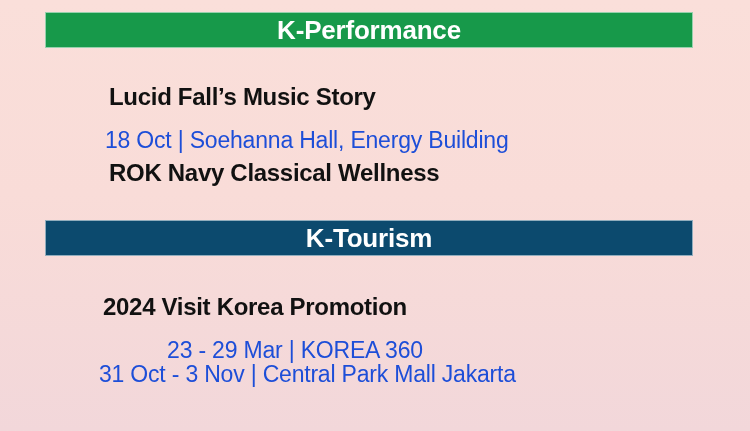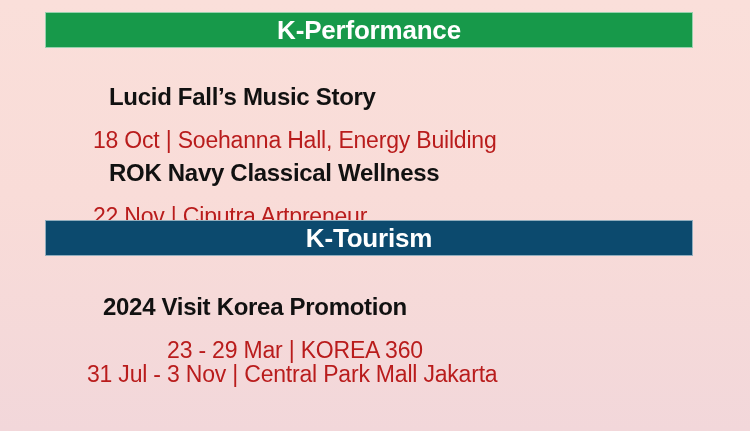--- a/index.html
+++ b/index.html
@@ -60,25 +60,25 @@
     font-weight: bold;
     color: #111111;
     line-height: 1.12;
     letter-spacing: -0.3px;
     white-space: nowrap;
     margin: 16px;
   }
   .event-detail {
     font-size: 23px;
     font-weight: normal;
-    color: #b91c1c;
+    color: #1d4ed8;
     line-height: 1.2;
     letter-spacing: -0.2px;
     white-space: nowrap;
-    margin: 2px 0 0 0;
+    margin: 2px 0 0 12px;
   }
 
   .event-1 { top: 68px; }
   .event-2 { top: 144px; }
   .event-3 { top: 278px; left: 87px; text-align: right; }
   .event-4 { top: 359px; left: 87px; }
 </style>
 </head>
 <body>
 
@@ -88,29 +88,28 @@
     <span class="banner-label">K-Performance</span>
   </div>
 
   <div class="event event-1">
     <p class="event-title">Lucid Fall’s Music Story</p>
     <p class="event-detail">18 Oct | Soehanna Hall, Energy Building</p>
   </div>
 
   <div class="event event-2">
     <p class="event-title">ROK Navy Classical Wellness</p>
-    <p class="event-detail">22 Nov | Ciputra Artpreneur</p>
   </div>
 
   <div class="banner banner-tourism">
     <span class="banner-label">K-Tourism</span>
   </div>
 
   <div class="event event-3">
     <p class="event-title">2024 Visit Korea Promotion</p>
     <p class="event-detail">23 - 29 Mar | KOREA 360</p>
   </div>
 
   <div class="event event-4">
-    <p class="event-detail">31 Jul - 3 Nov | Central Park Mall Jakarta</p>
+    <p class="event-detail">31 Oct - 3 Nov | Central Park Mall Jakarta</p>
   </div>
 
 </div>
 
 </body></html>

